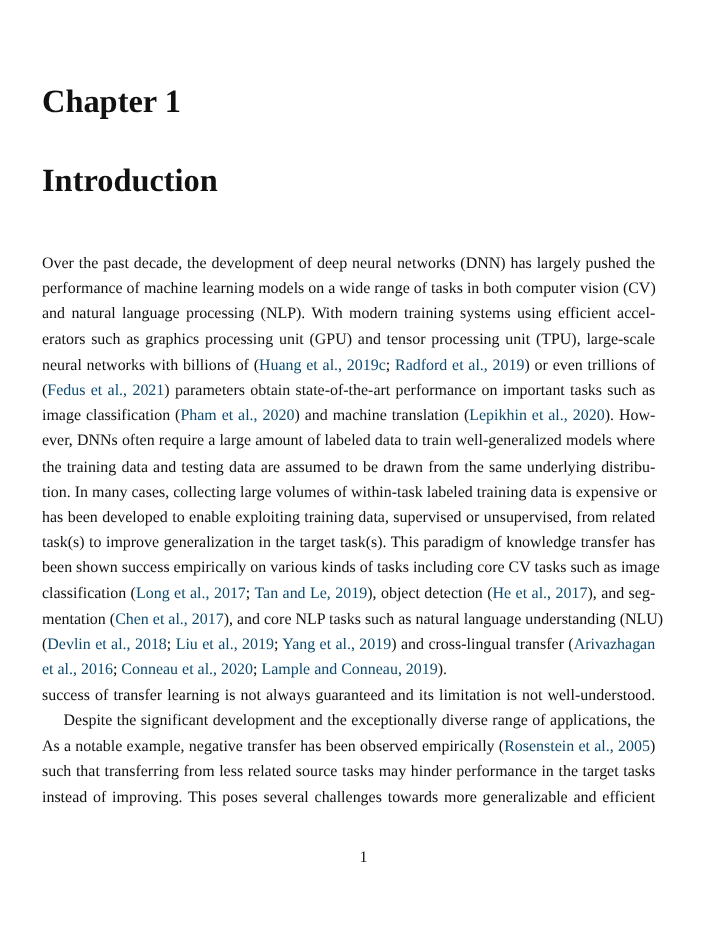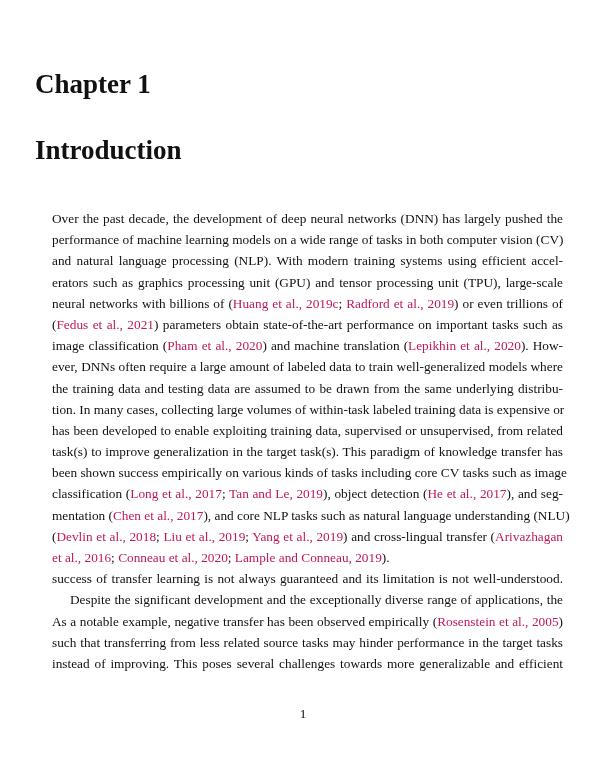--- a/index.html
+++ b/index.html
@@ -1,25 +1,25 @@
 <!DOCTYPE html>
 <html><head>
 <meta charset="utf-8">
 <style>
   html, body { margin: 0; padding: 0; background: #ffffff; }
   body { width: 606px; height: 772px; position: relative; overflow: hidden;
          font-family: "Liberation Serif", "DejaVu Serif", serif; color: #111; }
   .chapter-label { position: absolute; left: 35px; top: 68px; font-size: 27px; font-weight: bold; margin: 0; line-height: 32px; text-align: right; }
   .chapter-title { position: absolute; left: 35px; top: 134px; font-size: 27px; font-weight: bold; margin: 0; line-height: 32px; text-align: right; }
-  .body { position: absolute; left: 52px; top: 208px; width: 511px; }
+  .body { position: absolute; left: 35px; top: 208px; width: 511px; }
   .line { display: block; height: 21.2px; font-size: 13.3px; line-height: 21.2px;
           text-align: justify; text-align-last: justify; white-space: nowrap; overflow: visible; }
   .line.last { text-align-last: left; }
   .line.indent { padding-left: 18px; }
-  .cite { color: #be185d; text-decoration: none; }
+  .cite { color: #0c4a6e; text-decoration: none; }
   em { font-style: italic; }
   .page-number { position: absolute; left: 0; width: 100%; top: 706px; text-align: center; font-size: 13.3px; }
 </style>
 </head>
 <body>
 
 <h1 class="chapter-label">Chapter 1</h1>
 <h1 class="chapter-title">Introduction</h1>
 
 <div class="body" id="body-text">

